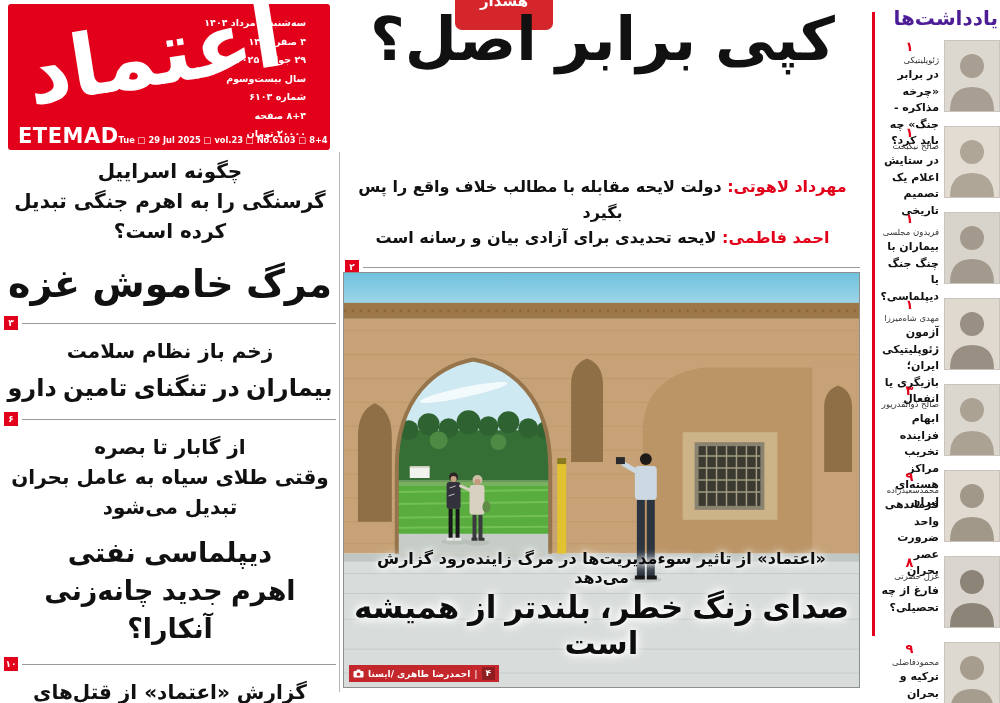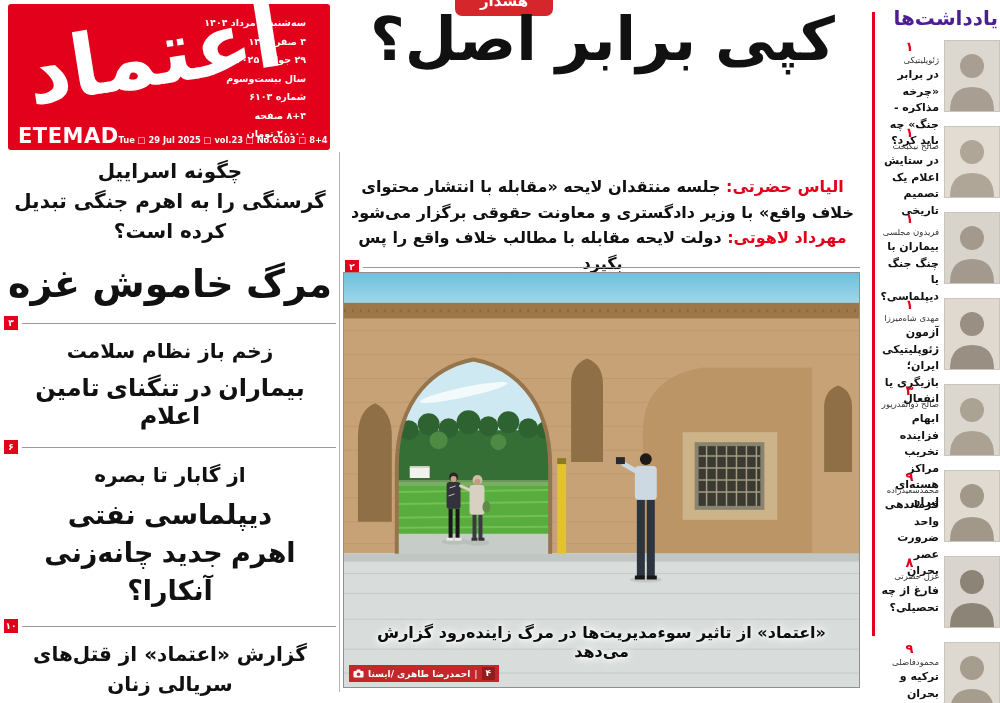--- a/index.html
+++ b/index.html
@@ -22,26 +22,26 @@
   
   .rule{display:flex;align-items:center;gap:4px;margin:10px 2px 6px;}
   .rule-line{flex:1;height:1px;background:#9a9a9a;}
   .badge{min-width:14px;height:14px;background:#e2001b;color:#fff;font-size:9px;font-weight:bold;display:flex;align-items:center;justify-content:center;padding:0 1px;box-sizing:border-box;}
 
   
   .left-col{position:absolute;left:2px;top:152px;width:336px;text-align:center;}
   .lc-kicker{font-size:20px;font-weight:bold;line-height:1.5;}
   .lc-h-giant{font-size:38px;font-weight:bold;margin-top:16px;word-spacing:-1px;}
   .lc-h-big{font-size:24px;font-weight:bold;margin-top:8px;word-spacing:-2px;}
-  .lc-h-med{font-size:27px;font-weight:bold;line-height:1.4;margin-top:6px;word-spacing:-1px;}
+  .lc-h-med{font-size:27px;font-weight:bold;line-height:1.4;margin-top:12px;word-spacing:-1px;}
   .lc-story{margin-top:4px;}
 
   
   .center-col{position:absolute;left:343px;top:0;width:519px;height:703px;text-align:center;}
-  .ms-tag{position:absolute;top:0;left:112px;width:98px;height:16px;background:#d5262b;border-radius:0 0 7px 7px;overflow:hidden;color:#fff;font-weight:bold;font-size:15px;text-align:center;}
+  .ms-tag{position:absolute;top:0;left:112px;width:98px;height:30px;background:#d5262b;border-radius:0 0 7px 7px;overflow:hidden;color:#fff;font-weight:bold;font-size:15px;text-align:center;}
   .ms-tag span{display:block;margin-top:-9px;line-height:20px;}
   .ms-headline{position:absolute;top:4px;right:0;left:0;font-size:60px;font-weight:bold;word-spacing:-2px;}
   .ms-subhead{position:absolute;top:96px;right:0;left:0;font-size:26px;font-weight:bold;line-height:1.42;word-spacing:-1px;}
   .ms-deck{position:absolute;top:174px;right:2px;left:2px;font-size:16px;font-weight:bold;line-height:1.6;}
   .deck-name{color:#e2001b;}
   .ms-rule{position:absolute;top:250px;left:0;right:0;}
 
   
   .photo-wrap{position:absolute;top:272px;left:0;width:517px;height:416px;border:1px solid #8f8f8f;box-sizing:border-box;overflow:hidden;}
   .photo-wrap svg.scene{display:block;width:100%;height:100%;}
@@ -98,30 +98,31 @@
       </div>
       <div class="lc-h-giant">مرگ خاموش غزه</div>
       <div class="rule">
         <div class="rule-line"></div>
         <div class="badge">۳</div>
       </div>
     </div>
 
     <div class="lc-story">
       <div class="lc-kicker">زخم باز نظام سلامت</div>
-      <div class="lc-h-big">بیماران در تنگنای تامین اعلام</div>
+      <div class="lc-h-big">بیماران در تنگنای تامین دارو</div>
       <div class="rule">
         <div class="rule-line"></div>
         <div class="badge">۶</div>
       </div>
     </div>
 
     <div class="lc-story">
       <div class="lc-kicker">
         <div>از گابار تا بصره</div>
+        <div>وقتی طلای سیاه به عامل بحران تبدیل می‌شود</div>
       </div>
       <div class="lc-h-med">
         <div>دیپلماسی نفتی</div>
         <div>اهرم جدید چانه‌زنی آنکارا؟</div>
       </div>
       <div class="rule">
         <div class="rule-line"></div>
         <div class="badge">۱۰</div>
       </div>
     </div>
@@ -138,21 +139,20 @@
   <div class="center-col">
 
     <div class="ms-tag">
       <span>هشدار</span>
     </div>
 
     <div class="ms-headline">کپی برابر اصل؟</div>
 
 
     <div class="ms-deck">
-      <div class="deck-line"><span class="deck-name">الیاس حضرتی:</span> <span>جلسه منتقدان لایحه «مقابله با انتشار محتوای خلاف واقع» با وزیر دادگستری و معاونت حقوقی برگزار می‌شود</span></div>
       <div class="deck-line"><span class="deck-name">مهرداد لاهوتی:</span> <span>دولت لایحه مقابله با مطالب خلاف واقع را پس بگیرد</span></div>
       <div class="deck-line"><span class="deck-name">احمد فاطمی:</span> <span>لایحه تحدیدی برای آزادی بیان و رسانه است</span></div>
     </div>
 
     <div class="rule ms-rule">
       <div class="rule-line"></div>
       <div class="badge">۲</div>
     </div>
 
     <div class="photo-wrap">
@@ -279,20 +279,21 @@
         <line x1="295" y1="200" x2="281" y2="192" stroke="#cdd9e2" stroke-width="5" stroke-linecap="round"></line>
         <rect x="273" y="185" width="9" height="7" fill="#2a2a2e"></rect>
         <rect x="294" y="228" width="8" height="77" fill="#2c3440"></rect>
         <rect x="304" y="228" width="8" height="77" fill="#2c3440"></rect>
         <rect x="292" y="304" width="10" height="4" fill="#17171a"></rect>
         <rect x="304" y="304" width="10" height="4" fill="#17171a"></rect>
       </svg>
 
       <div class="photo-caption">
         <div class="cap-kicker">«اعتماد» از تاثیر سوءمدیریت‌ها در مرگ زاینده‌رود گزارش می‌دهد</div>
+        <div class="cap-headline">صدای زنگ خطر، بلندتر از همیشه است</div>
       </div>
 
       <div class="photo-credit">
         <span class="credit-num">۴</span>
         <span class="credit-sep">|</span>
         <span>احمدرضا طاهری /ایسنا</span>
         <svg width="11" height="9" viewBox="0 0 11 9">
           <rect x="0.5" y="2" width="10" height="6.5" rx="1" fill="#fff"></rect>
           <rect x="3.5" y="0.5" width="4" height="2.5" rx="0.5" fill="#fff"></rect>
           <circle cx="5.5" cy="5.2" r="1.8" fill="#c4272b"></circle>

